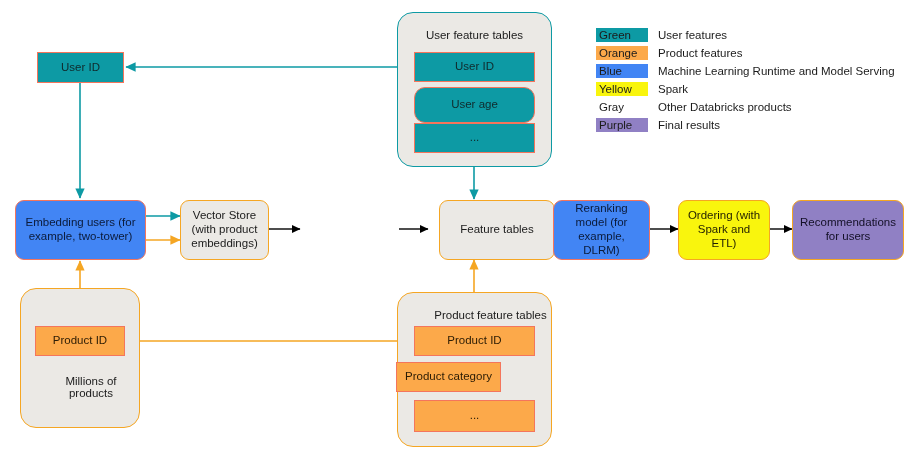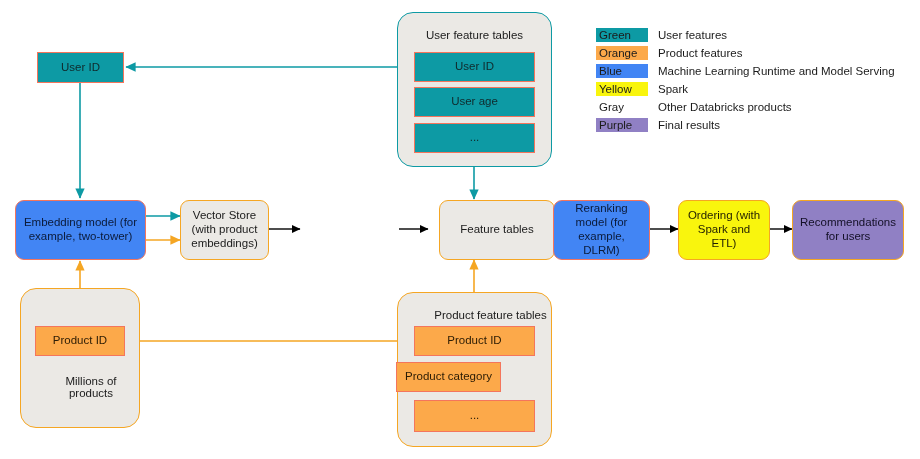--- a/index.html
+++ b/index.html
@@ -144,21 +144,21 @@
       <line x1="770" y1="229" x2="792" y2="229" stroke="#000000" stroke-width="1.4" marker-end="url(#ah-black)"></line>
     </g>
   </svg>
 
   <div class="panel panel-green" style="left:397px;top:12px;width:155px;height:155px;">
     <div class="panel-title" style="top:16px;">User feature tables</div>
   </div>
   <div class="node fill-green sharp" style="left:414px;top:52px;width:121px;height:30px;">
     <span>User ID</span>
   </div>
-  <div class="node fill-green sharp" style="left:414px;top:87px;width:121px;height:30px;">
+  <div class="node fill-green sharp" style="left:414px;top:87px;width:121px;height:36px;border-radius:11px;">
     <span>User age</span>
   </div>
   <div class="node fill-green sharp" style="left:414px;top:123px;width:121px;height:30px;">
     <span>...</span>
   </div>
 
   <div class="panel panel-orange" style="left:397px;top:292px;width:155px;height:155px;">
     <div class="panel-title" style="top:16px;padding-left:32px;">Product feature tables</div>
   </div>
   <div class="node fill-orange sharp" style="left:414px;top:326px;width:121px;height:30px;">
@@ -176,21 +176,21 @@
   </div>
   <div class="node fill-orange sharp" style="left:35px;top:326px;width:90px;height:30px;">
     <span>Product ID</span>
   </div>
 
   <div class="node fill-green sharp" style="left:37px;top:52px;width:87px;height:31px;">
     <span>User ID</span>
   </div>
 
   <div class="node fill-blue round" style="left:15px;top:200px;width:131px;height:60px;">
-    <span>Embedding model (for example, two-tower)</span>
+    <span>Embedding users (for example, two-tower)</span>
   </div>
 
   <div class="node fill-gray round" style="left:180px;top:200px;width:89px;height:60px;">
     <span>Vector Store (with product embeddings)</span>
   </div>
 
 
   <div class="node fill-gray round" style="left:439px;top:200px;width:116px;height:60px;">
     <span>Feature tables</span>
   </div>

